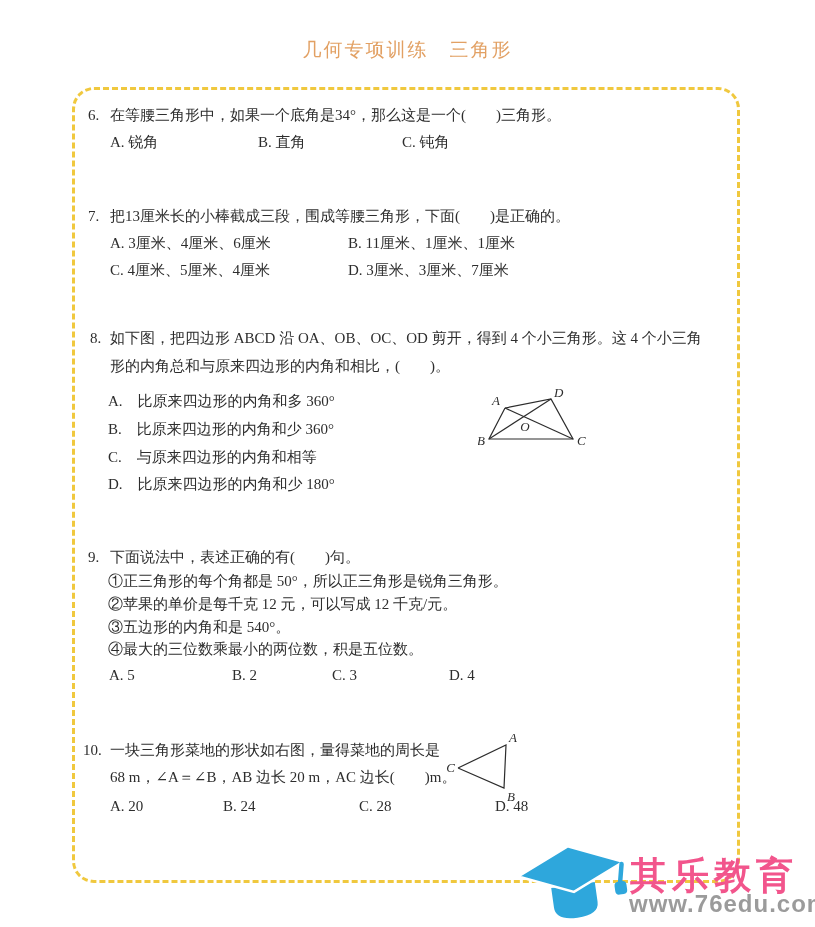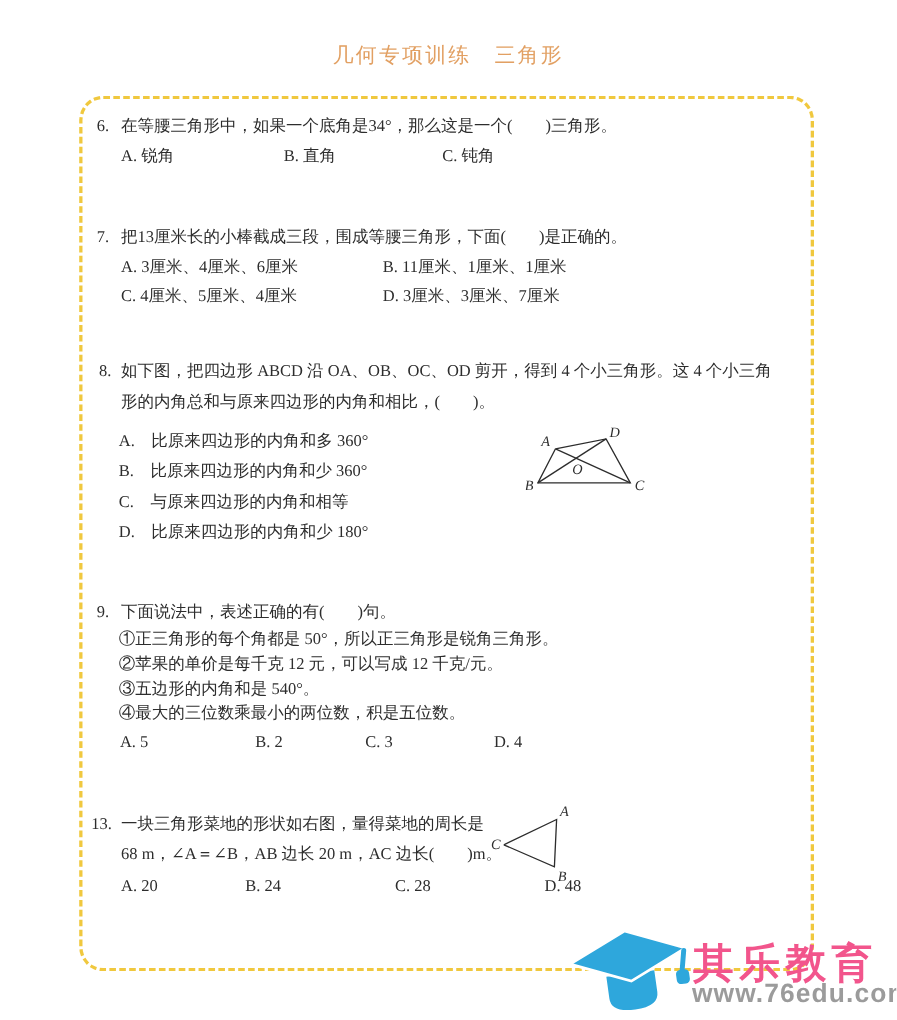--- a/index.html
+++ b/index.html
@@ -86,21 +86,21 @@
     <span class="abs" style="left:23px; top:47px;">②苹果的单价是每千克 12 元，可以写成 12 千克/元。</span>
     <span class="abs" style="left:23px; top:70px;">③五边形的内角和是 540°。</span>
     <span class="abs" style="left:23px; top:92px;">④最大的三位数乘最小的两位数，积是五位数。</span>
     <span class="abs" style="left:24px; top:118px;">A. 5</span>
     <span class="abs" style="left:147px; top:118px;">B. 2</span>
     <span class="abs" style="left:247px; top:118px;">C. 3</span>
     <span class="abs" style="left:364px; top:118px;">D. 4</span>
   </div>
 
   <div class="q" style="left:83px; top:742px; width:660px;">
-    <span class="abs" style="left:0; top:0;">13.</span>
+    <span class="abs" style="left:0; top:0;">10.</span>
     <span class="abs" style="left:27px; top:0;">一块三角形菜地的形状如右图，量得菜地的周长是</span>
     <span class="abs" style="left:27px; top:27px;">68 m，∠A＝∠B，AB 边长 20 m，AC 边长(　　)m。</span>
     <span class="abs" style="left:27px; top:56px;">A. 20</span>
     <span class="abs" style="left:140px; top:56px;">B. 24</span>
     <span class="abs" style="left:244px; top:56px;margin-left:32px;">C. 28</span>
     <span class="abs" style="left:372px; top:56px;margin-left:40px;">D. 48</span>
   </div>
 
   <svg class="fig" style="left:443px; top:727px;" width="85" height="78" viewBox="0 0 85 78">
     <polyline points="15,41 63,18 61,61 15,41" fill="none"></polyline>

